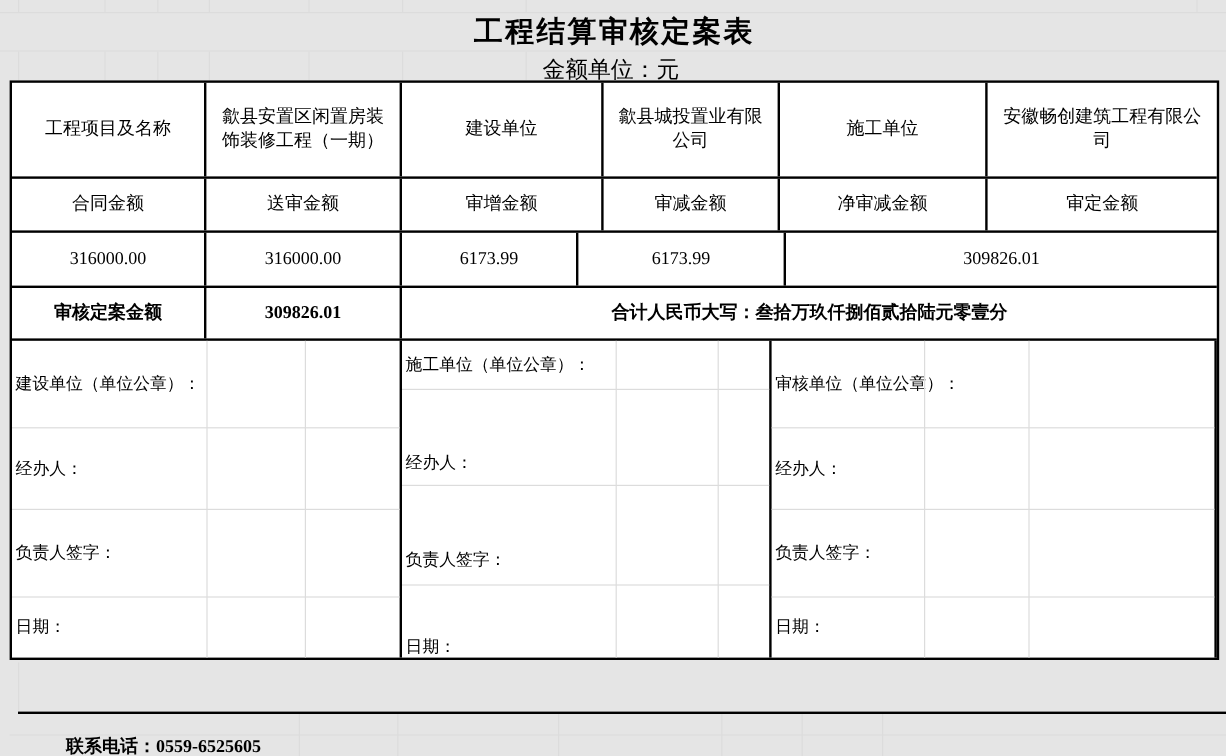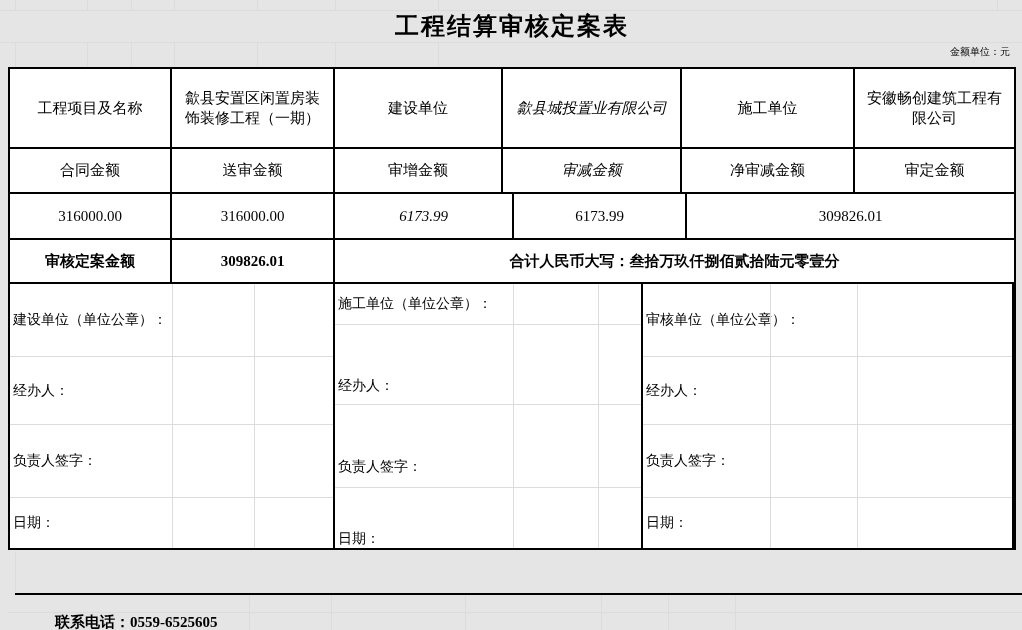--- a/index.html
+++ b/index.html
@@ -13,36 +13,36 @@
   .gl { position:absolute; background:#dcdcdc; }
   .glh { height:1px; }
   .glv { width:1px; }
   
   .title {
     position:absolute; top:10px; left:8px; width:1008px;
     text-align:center; font-size:24px; font-weight:bold; letter-spacing:2px;
   }
   .unit-note {
     position:absolute; top:45px; left:8px; width:1002px;
-    text-align:right; font-size:10px;
+    text-align:center; font-size:19px;
   }
   
   .tbl {
     position:absolute; top:67px; left:8px; width:1008px; height:483px;
     border:2px solid #000; background:#fff;
   }
   .row { display:flex; border-bottom:2px solid #000; }
   .cell {
     border-right:2px solid #000;
     display:flex; align-items:center; justify-content:center;
     text-align:center; font-size:15px; padding:2px 8px; line-height:1.35;
   }
   .cell:last-child { border-right:none; }
   .w1{width:162px;} .w2{width:163px;} .w3{width:168px;}
-  .w4{width:179px;font-style:italic;} .w5{width:173px;} .w6{flex:1;}
+  .w4{width:147px;} .w5{width:173px;} .w6{flex:1;}
   .r-info{height:80px;} .r-h{height:45px;} .r-v{height:46px;} .r-final{height:44px;}
   .bold{ font-weight:bold; }
   .merge{ flex:1; }
   
   .sig { position:relative; display:flex; height:264px; }
   .sig-block { display:flex; flex-direction:column; border-right:2px solid #000; }
   .sig-block:last-child { border-right:none; }
   .sb1{width:325px;} .sb2{width:308px;gap:42px;} .sb3{flex:1;}
   .sig-row {
     display:flex; align-items:center; padding-left:3px;

